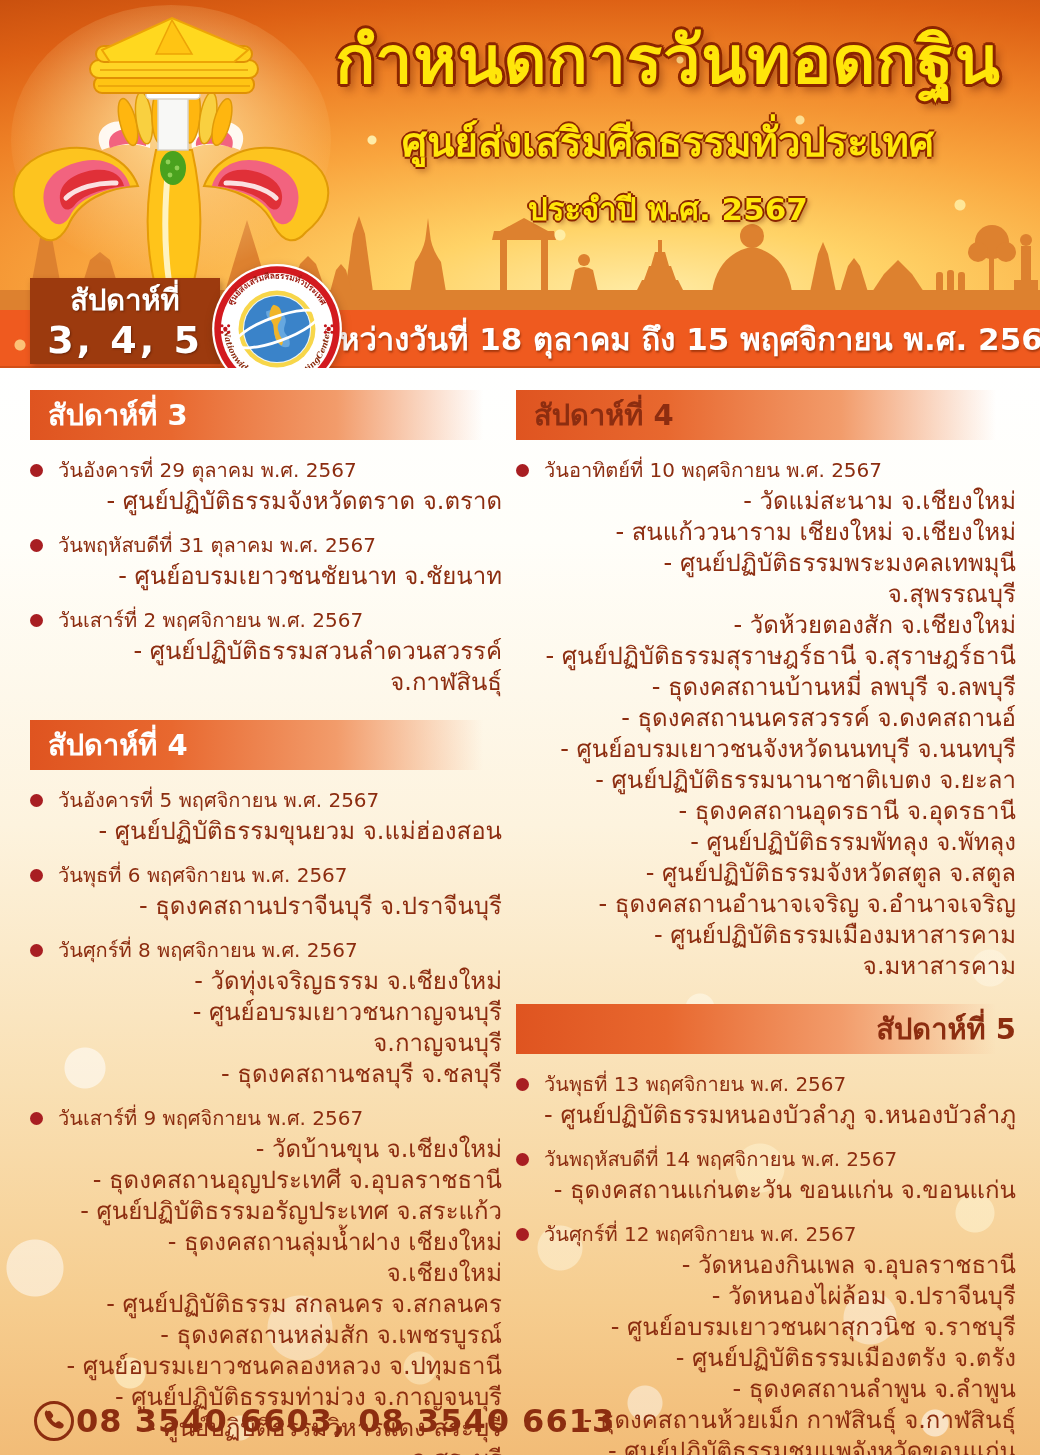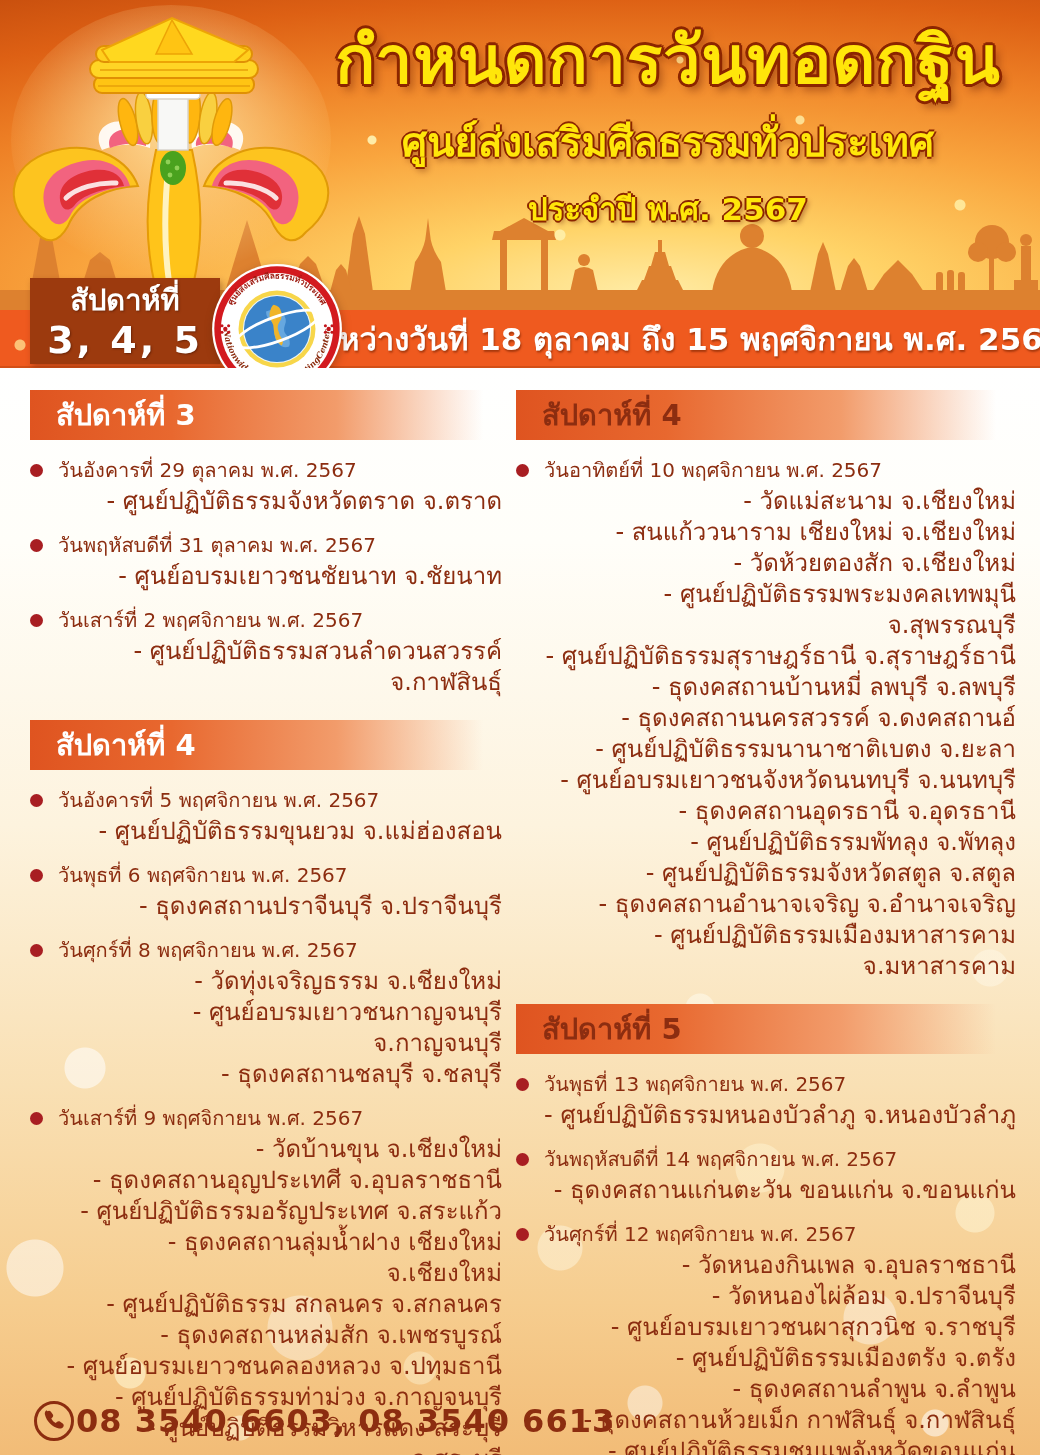--- a/index.html
+++ b/index.html
@@ -83,21 +83,21 @@
       radial-gradient(circle at 420px 1000px, rgba(255,248,220,.4) 0 16px, transparent 17px),
       radial-gradient(circle at 700px 640px, rgba(255,252,240,.5) 0 14px, transparent 15px),
       radial-gradient(circle at 990px 600px, rgba(255,250,235,.45) 0 18px, transparent 19px);
   }
   .col{position:absolute;top:22px;}
   .col-left{left:30px;width:472px;}
   .col-right{left:516px;width:500px;}
   .week-section{margin-top:0;}
   .week-section + .week-section{margin-top:22px;}
   .week-header{
-    height:50px;line-height:50px;padding-left:26px;margin-bottom:15px;
+    height:50px;line-height:50px;padding-left:18px;margin-bottom:15px;
     font-size:29px;font-weight:bold;
     background:linear-gradient(90deg,#df5420 0%,#e8682f 30%,#f29c6b 65%,rgba(255,255,255,0) 96%);
   }
   .event{margin-bottom:13px;}
   .date-row{display:flex;align-items:center;font-size:20px;color:#8c2d10;line-height:31px;}
   .bullet{width:13px;height:13px;border-radius:50%;background:#a81e22;margin-right:15px;flex:none;}
   .loc{font-size:24px;color:#8c2d10;line-height:31px;padding-left:44px;text-indent:-16px;text-align:right;}
   .phone-row{position:absolute;left:32px;bottom:12px;display:flex;align-items:center;justify-content:center;}
   .phone-row .num{font-size:32px;font-weight:bold;color:#8c2d10;letter-spacing:1px;white-space:nowrap;}
   .phone-ic{width:44px;height:44px;flex:none;}
@@ -338,36 +338,36 @@
     <div class="col col-right" id="col-right">
         <section class="week-section">
           <div class="week-header" style="color: rgb(140, 45, 16);">สัปดาห์ที่ 4</div>
           <div class="event">
             <div class="date-row">
               <span class="bullet"></span>
               <span class="date-text">วันอาทิตย์ที่ 10 พฤศจิกายน พ.ศ. 2567</span>
             </div>
             <div class="loc">- วัดแม่สะนาม จ.เชียงใหม่</div>
             <div class="loc">- สนแก้ววนาราม เชียงใหม่ จ.เชียงใหม่</div>
+            <div class="loc">- ศูนย์ปฏิบัติธรรมพระมงคลเทพมุนี จ.สุพรรณบุรี</div>
             <div class="loc">- วัดห้วยตองสัก จ.เชียงใหม่</div>
-            <div class="loc">- ศูนย์ปฏิบัติธรรมพระมงคลเทพมุนี จ.สุพรรณบุรี</div>
             <div class="loc">- ศูนย์ปฏิบัติธรรมสุราษฎร์ธานี จ.สุราษฎร์ธานี</div>
             <div class="loc">- ธุดงคสถานบ้านหมี่ ลพบุรี จ.ลพบุรี</div>
             <div class="loc">- ธุดงคสถานนครสวรรค์ จ.ดงคสถานอ์</div>
+            <div class="loc">- ศูนย์อบรมเยาวชนจังหวัดนนทบุรี จ.นนทบุรี</div>
             <div class="loc">- ศูนย์ปฏิบัติธรรมนานาชาติเบตง จ.ยะลา</div>
-            <div class="loc">- ศูนย์อบรมเยาวชนจังหวัดนนทบุรี จ.นนทบุรี</div>
             <div class="loc">- ธุดงคสถานอุดรธานี จ.อุดรธานี</div>
             <div class="loc">- ศูนย์ปฏิบัติธรรมพัทลุง จ.พัทลุง</div>
             <div class="loc">- ศูนย์ปฏิบัติธรรมจังหวัดสตูล จ.สตูล</div>
             <div class="loc">- ธุดงคสถานอำนาจเจริญ จ.อำนาจเจริญ</div>
             <div class="loc">- ศูนย์ปฏิบัติธรรมเมืองมหาสารคาม จ.มหาสารคาม</div>
           </div>
         </section>
         <section class="week-section">
-          <div class="week-header" style="color: rgb(140, 45, 16);">สัปดาห์ที่ 5</div>
+          <div class="week-header" style="color: rgb(140, 45, 16); text-align: right;">สัปดาห์ที่ 5</div>
           <div class="event">
             <div class="date-row">
               <span class="bullet"></span>
               <span class="date-text">วันพุธที่ 13 พฤศจิกายน พ.ศ. 2567</span>
             </div>
             <div class="loc">- ศูนย์ปฏิบัติธรรมหนองบัวลำภู จ.หนองบัวลำภู</div>
           </div>
           <div class="event">
             <div class="date-row">
               <span class="bullet"></span>

